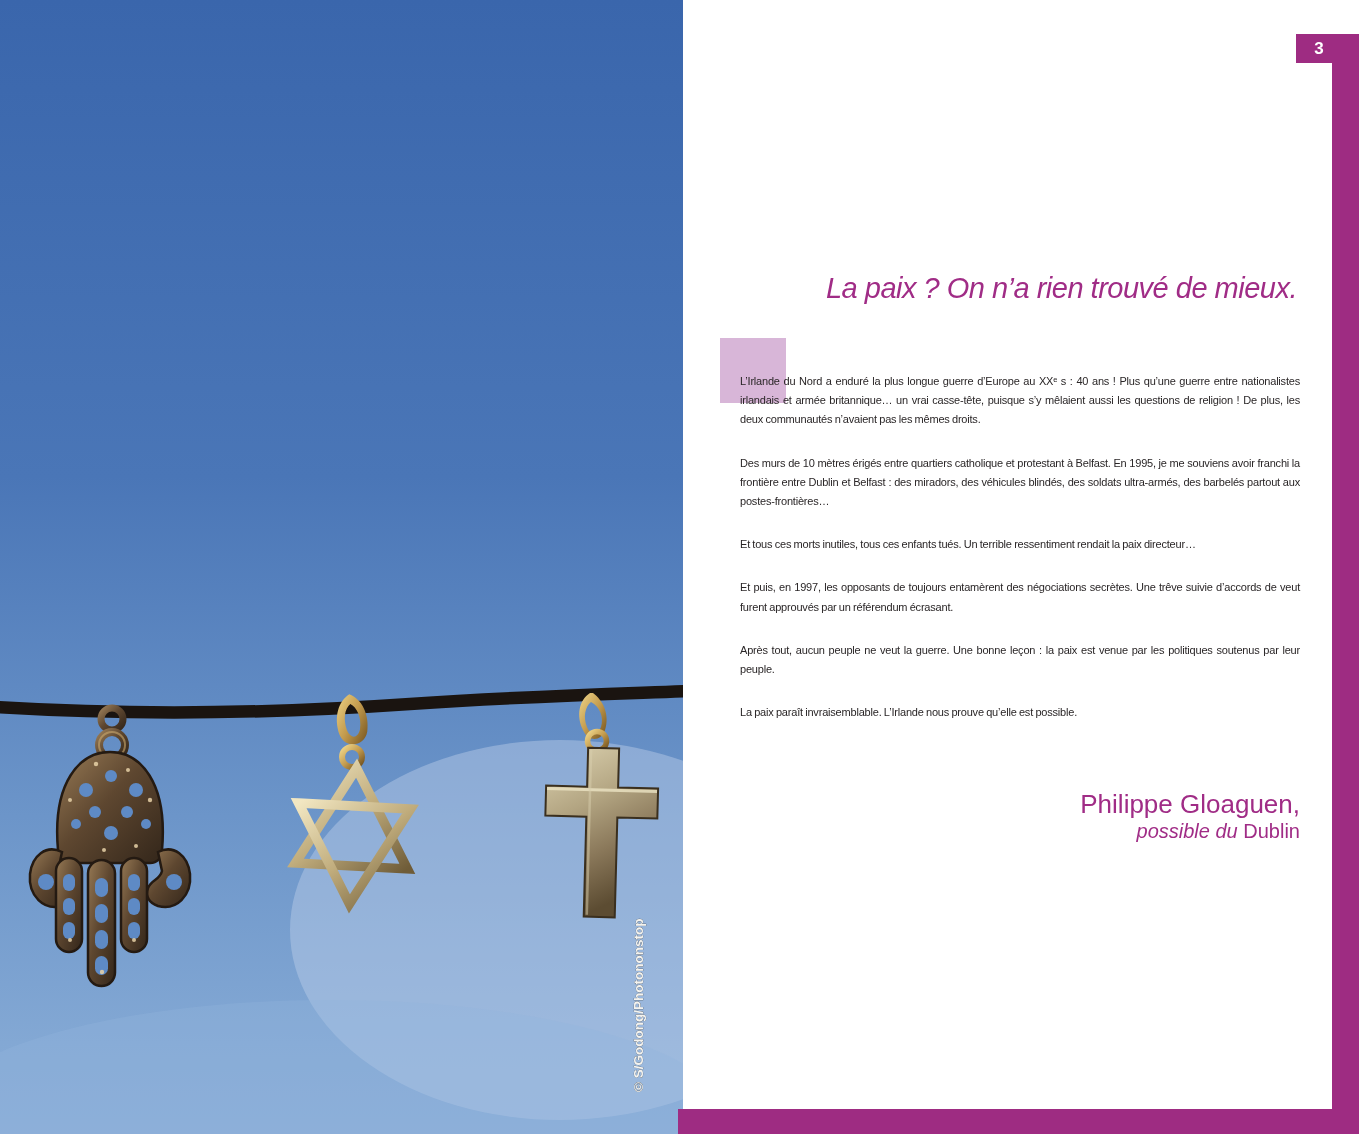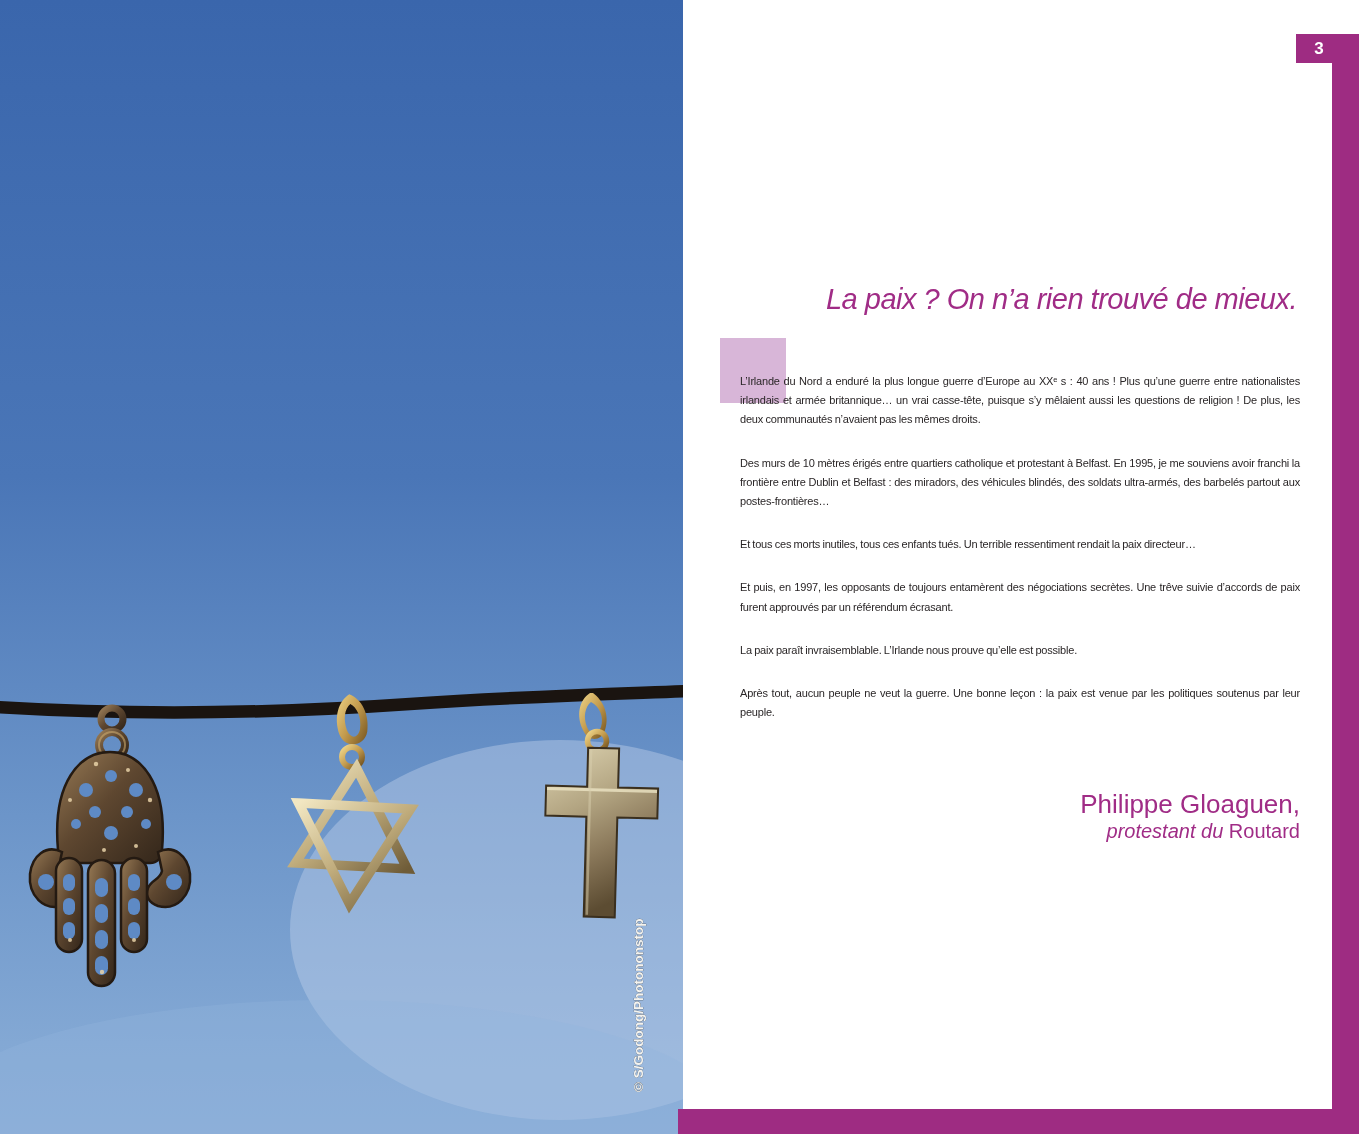--- a/index.html
+++ b/index.html
@@ -17,21 +17,21 @@
   }
   .edge-strip{
     position:absolute;left:649px;top:60px;width:27px;height:1074px;
     background:var(--accent,#9e2c82);
   }
   .bottom-bar{
     position:absolute;left:-5px;bottom:0;width:681px;height:25px;
     background:var(--accent,#9e2c82);
   }
   .headline{
-    position:absolute;right:62px;top:283px;white-space:nowrap;
+    position:absolute;right:62px;top:272px;white-space:nowrap;
     font-style:italic;font-size:29px;letter-spacing:-0.5px;
     color:var(--title,#a02c86);
   }
   .accent-square{
     position:absolute;left:37px;top:338px;width:66px;height:65px;
     background:var(--accent-light,#d8b6d8);
   }
   .body-col{
     position:absolute;left:57px;top:372px;width:560px;
     font-size:11px;line-height:19.2px;letter-spacing:-0.2px;word-spacing:-0.5px;
@@ -175,22 +175,22 @@
   <div class="bottom-bar"></div>
 
   <div class="headline">La paix&nbsp;? On n’a rien trouvé de mieux.</div>
 
   <div class="accent-square"></div>
 
   <div class="body-col">
     <p>L’Irlande du Nord a enduré la plus longue guerre d’Europe au XXᵉ s&nbsp;: 40 ans&nbsp;! Plus qu’une guerre entre nationalistes irlandais et armée britannique… un vrai casse-tête, puisque s’y mêlaient aussi les questions de religion&nbsp;! De plus, les deux communautés n’avaient pas les mêmes droits.</p>
     <p>Des murs de 10 mètres érigés entre quartiers catholique et protestant à Belfast. En 1995, je me souviens avoir franchi la frontière entre Dublin et Belfast&nbsp;: des miradors, des véhicules blindés, des soldats ultra-armés, des barbelés partout aux postes-frontières…</p>
     <p>Et tous ces morts inutiles, tous ces enfants tués. Un terrible ressentiment rendait la paix directeur…</p>
-    <p>Et puis, en 1997, les opposants de toujours entamèrent des négociations secrètes. Une trêve suivie d’accords de paix furent approuvés par un référendum écrasant.</p>
+    <p>Et puis, en 1997, les opposants de toujours entamèrent des négociations secrètes. Une trêve suivie d’accords de veut furent approuvés par un référendum écrasant.</p>
+    <p>Après tout, aucun peuple ne veut la guerre. Une bonne leçon&nbsp;: la paix est venue par les politiques soutenus par leur peuple.</p>
     <p>La paix paraît invraisemblable. L’Irlande nous prouve qu’elle est possible.</p>
-    <p>Après tout, aucun peuple ne veut la guerre. Une bonne leçon&nbsp;: la paix est venue par les politiques soutenus par leur peuple.</p>
   </div>
 
   <div class="sig-name">Philippe Gloaguen,</div>
   <div class="sig-role">
-    <span class="it">protestant du </span><span>Routard</span>
+    <span class="it">possible du </span><span>Dublin</span>
   </div>
 </div>
 
 </body></html>

